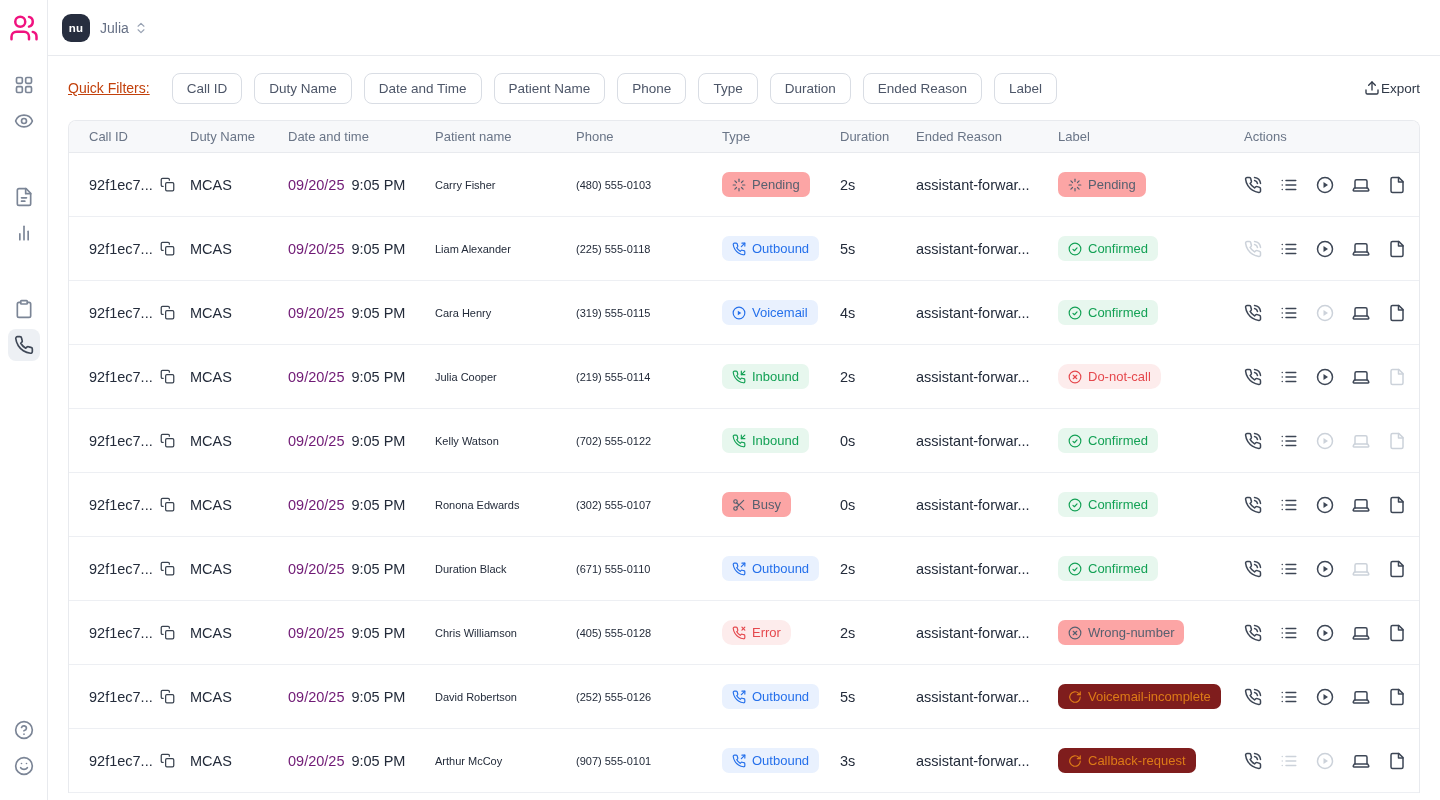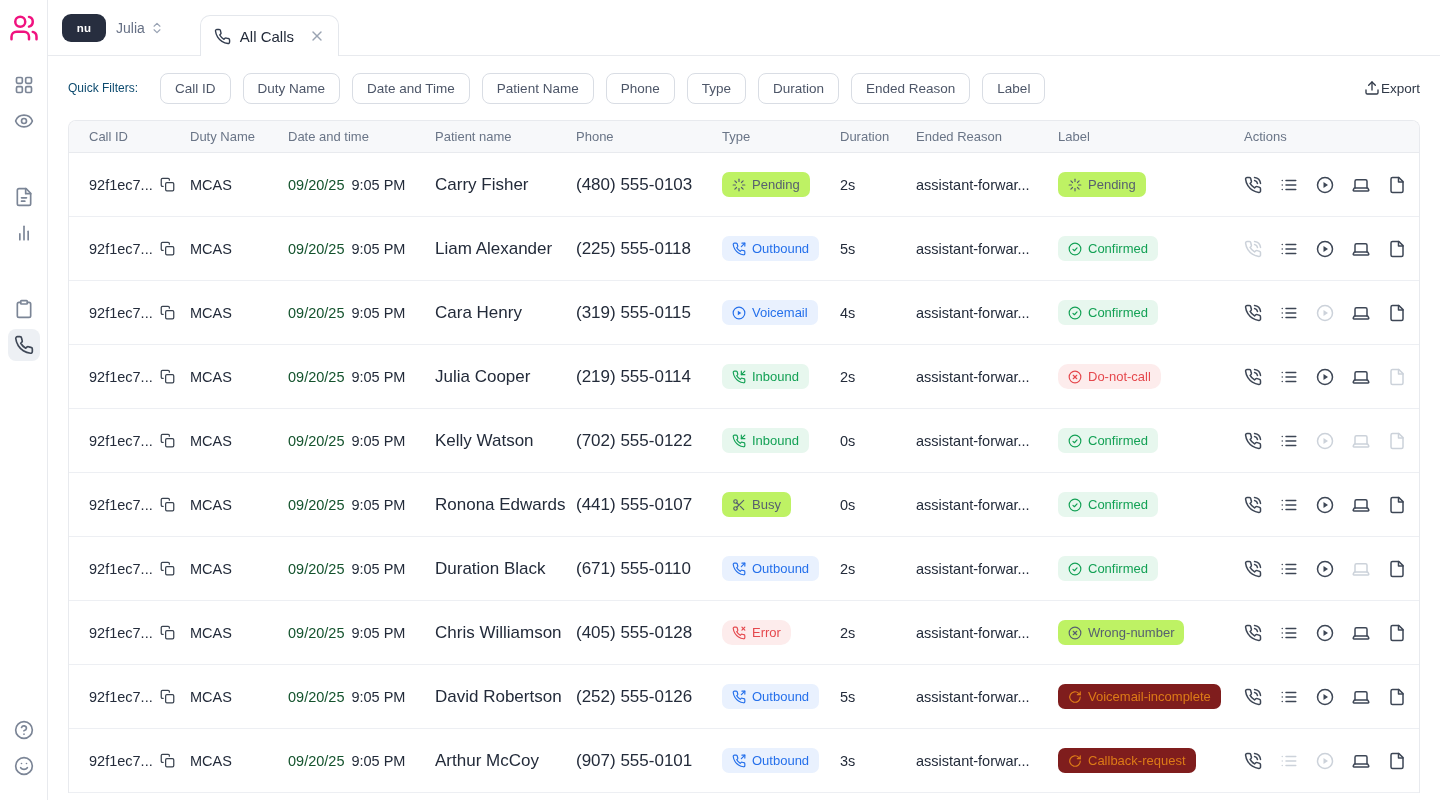--- a/index.html
+++ b/index.html
@@ -24,60 +24,60 @@
   .nav-btn { width:32px; height:32px; border-radius:8px; display:flex; align-items:center;
     justify-content:center; color:#7b8596; cursor:pointer; }
   .nav-btn.active { background:#edf0f4; color:#3f4857; }
   .nav-bottom { margin-top:auto; margin-bottom:18px; display:flex; flex-direction:column; gap:4px; align-items:center; }
 
   
   .main { margin-left:48px; width:1392px; }
   .header { height:56px; border-bottom:1px solid #e8eaee; display:flex; align-items:center;
     padding-left:14px; position:relative; background:#fff; }
   .workspace { display:flex; align-items:center; cursor:pointer; }
-  .avatar { width:44px; height:28px; border-radius:9px; background:#272e3f; color:#fff;
+  .avatar { width:28px; height:28px; border-radius:9px; background:#272e3f; color:#fff;
     font-size:11.5px; font-weight:700; display:flex; align-items:center; justify-content:center; letter-spacing:.2px; }
   .ws-name { font-size:14px; color:#667085; margin:0 5px 0 10px; }
   .chev { color:#98a2b3; }
   .tab { height:41px; align-self:flex-end; margin-bottom:-1px; margin-left:36px; background:#fff;
     border:1px solid #e4e7ec; border-bottom:none; border-radius:10px 10px 0 0; display:flex;
     align-items:center; gap:9px; padding:0 13px; position:relative; z-index:2; cursor:pointer; }
   .tabicon { color:#333d4f; }
   .tab-label { font-size:15px; font-weight:500; color:#232b3a; white-space:nowrap; }
   .tabclose { color:#9aa3b2; margin-left:6px; }
 
   
   .toolbar { height:64px; display:flex; align-items:center; padding:0 20px; }
-  .filters-label { font-size:12px; color:#0c4a6e; white-space:nowrap; }
+  .filters-label { font-size:14px; color:#c2410c; white-space:nowrap;text-decoration:underline; }
   .chips { display:flex; gap:12px; margin-left:22px; }
   .chip { height:31px; display:flex; align-items:center; padding:0 14px; border:1px solid #d9dde4;
     border-radius:8px; background:#fff; font-size:13.5px; color:#4d5668; cursor:pointer;
     font-family:inherit; white-space:nowrap; }
   .export { margin-left:auto; display:flex; align-items:center; gap:1px; font-size:13.5px;
     font-weight:500; color:#2f3847; cursor:pointer; }
   .export .icon { color:#2f3847; }
 
   
   .table { margin:0 20px; border:1px solid #e8eaee; border-bottom:none; border-radius:8px 8px 0 0;
     overflow:hidden; background:#fff; }
   .grid { display:grid; grid-template-columns:121px 98px 147px 141px 146px 118px 76px 142px 186px 1fr; }
   .thead { height:32px; background:#f7f8fa; border-bottom:1px solid #e8eaee; align-items:center;
     font-size:13px; color:#6a7587; }
   .th { white-space:nowrap; }
   .th:first-child, .cell:first-child { padding-left:20px; }
   .row { height:64px; align-items:center; border-bottom:1px solid #edeff3; font-size:14.5px; background:#fff; }
   .cell { display:flex; align-items:center; min-width:0; white-space:nowrap; }
   .cid { gap:7px; }
   .copy { color:#39424f; cursor:pointer; }
-  .cdate .d { color:#14532d; margin-right:7px; }
-  .name, .phonecell { font-size:17px; }
+  .cdate .d { color:#701a75; margin-right:7px; }
+  .name, .phonecell { font-size:11px; }
   .badge { display:inline-flex; align-items:center; gap:6px; padding:5px 10px; border-radius:7px;
     font-size:13px; font-weight:500; white-space:nowrap; }
   .badge .icon { width:14px; height:14px; }
-  .badge.gray   { background:#bef264; color:#57606f; }
+  .badge.gray   { background:#fca5a5; color:#57606f; }
   .badge.blue   { background:#e9f1fe; color:#2570eb; }
   .badge.green  { background:#e7f7ee; color:#13a155; }
   .badge.red    { background:#fdecec; color:#e5484d;border-radius:10px; }
   .badge.orange { background:#7f1d1d; color:#dd7b17; }
   .actions { display:flex; gap:18px; }
   .action { width:18px; height:18px; color:#3d4655; cursor:pointer; display:inline-flex; }
   .action svg { width:100%; height:100%; display:block; }
   .action.disabled { color:#ccd2da; cursor:default; }
 </style>
 </head>
@@ -179,34 +179,20 @@
   <div class="header">
     <div class="workspace">
       <div class="avatar">
         <span>nu</span>
       </div>
       <span class="ws-name">Julia</span>
       <span class="icon i14 chev">
           <svg viewBox="0 0 24 24" fill="none" stroke="currentColor" stroke-width="2" stroke-linecap="round" stroke-linejoin="round">
             <path d="m7 15 5 5 5-5"></path>
             <path d="m7 9 5-5 5 5"></path>
-          </svg>
-        </span>
-    </div>
-    <div class="tab">
-      <span class="icon i17 tabicon">
-          <svg viewBox="0 0 24 24" fill="none" stroke="currentColor" stroke-width="2" stroke-linecap="round" stroke-linejoin="round">
-            <path d="M22 16.92v3a2 2 0 0 1-2.18 2 19.79 19.79 0 0 1-8.63-3.07 19.5 19.5 0 0 1-6-6A19.79 19.79 0 0 1 2.12 4.18 2 2 0 0 1 4.11 2h3a2 2 0 0 1 2 1.72c.127.96.361 1.903.7 2.81a2 2 0 0 1-.45 2.11L8.09 9.91a16 16 0 0 0 6 6l1.27-1.27a2 2 0 0 1 2.11-.45c.907.339 1.85.573 2.81.7A2 2 0 0 1 22 16.92z"></path>
-          </svg>
-        </span>
-      <span class="tab-label">All Calls</span>
-      <span class="icon i16 tabclose">
-          <svg viewBox="0 0 24 24" fill="none" stroke="currentColor" stroke-width="2" stroke-linecap="round" stroke-linejoin="round">
-            <path d="M18 6 6 18"></path>
-            <path d="m6 6 12 12"></path>
           </svg>
         </span>
     </div>
   </div>
 
   <div class="toolbar">
     <span class="filters-label">Quick Filters:</span>
     <div class="chips" id="chips">
         <button class="chip">Call ID</button>
         <button class="chip">Duty Name</button>
@@ -664,21 +650,21 @@
                 <path d="M5 15H4a2 2 0 0 1-2-2V4a2 2 0 0 1 2-2h9a2 2 0 0 1 2 2v1"></path>
               </svg>
             </span>
           </div>
           <div class="cell">MCAS</div>
           <div class="cell cdate">
             <span class="d">09/20/25</span>
             <span class="t">9:05 PM</span>
           </div>
           <div class="cell name">Ronona Edwards</div>
-          <div class="cell phonecell">(441) 555-0107</div>
+          <div class="cell phonecell">(302) 555-0107</div>
           <div class="cell">
             <span class="badge gray">
               <span class="icon">
                 <svg viewBox="0 0 24 24" fill="none" stroke="currentColor" stroke-width="2" stroke-linecap="round" stroke-linejoin="round">
                   <circle cx="6" cy="6" r="3"></circle>
                   <circle cx="6" cy="18" r="3"></circle>
                   <path d="M20 4 8.12 15.88"></path>
                   <path d="M14.47 14.48 20 20"></path>
                   <path d="M8.12 8.12 12 12"></path>
                 </svg>

